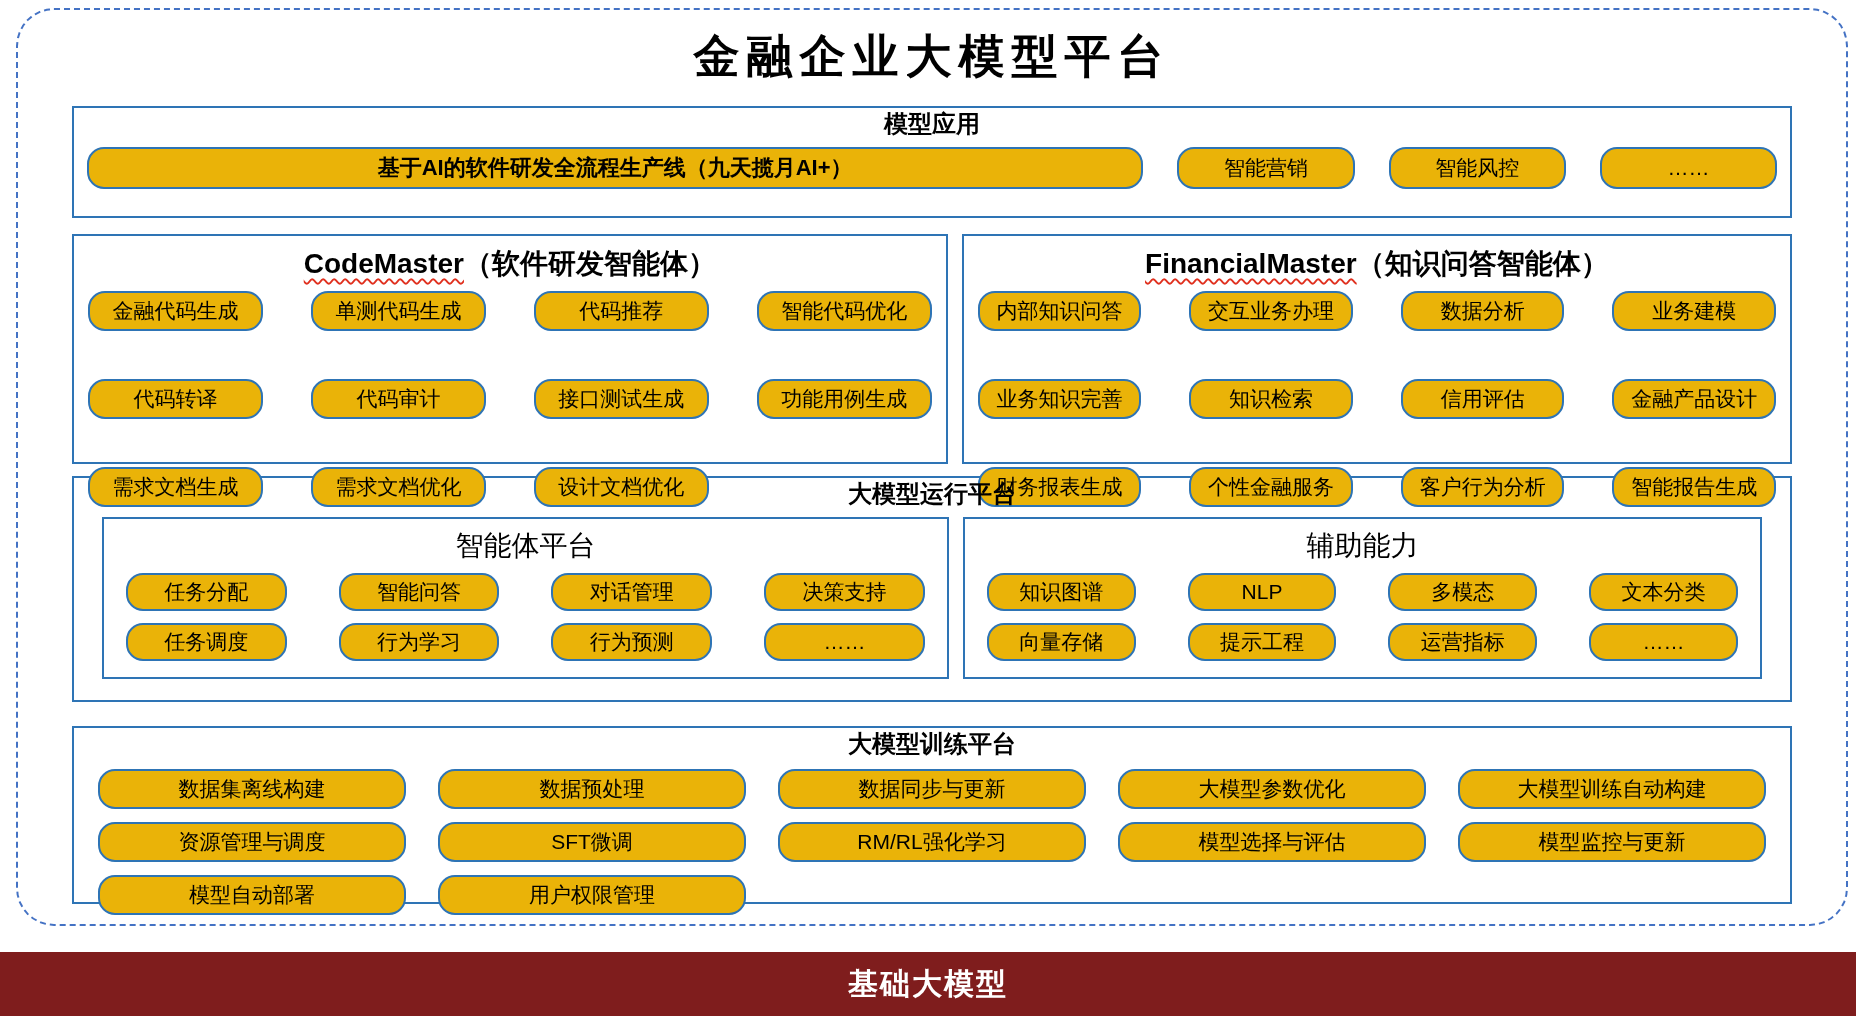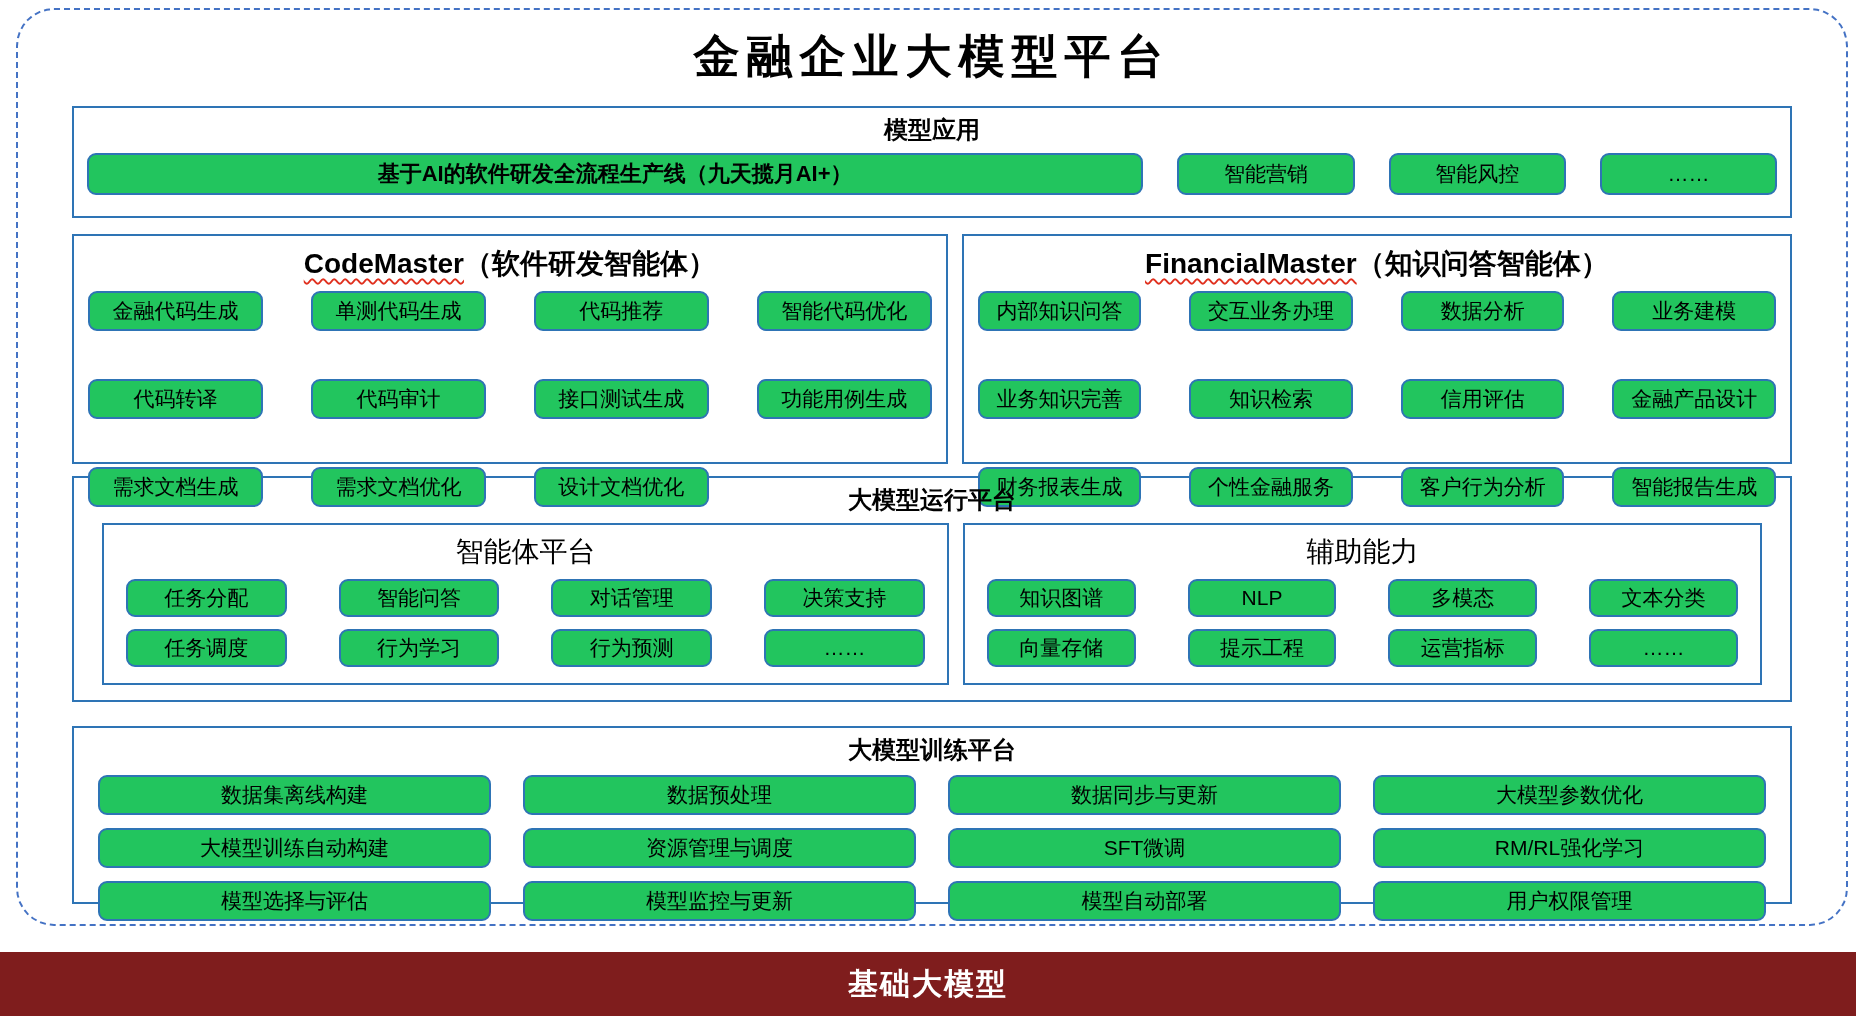--- a/index.html
+++ b/index.html
@@ -14,24 +14,24 @@
   }
   .page-title{
     text-align:center;padding-top:16px;height:84px;box-sizing:border-box;
     font-family:"DejaVu Serif",serif;font-weight:700;font-size:46px;letter-spacing:7px;
   }
   .content{padding:0 54px;}
   .sec{
     border:2px solid #2E74B5;box-sizing:border-box;background:#fff;
   }
   .sec-header{
-    text-align:center;font-weight:700;font-size:24px;line-height:1.3;margin-top:6px;
+    text-align:center;font-weight:700;font-size:24px;line-height:1.3;
   }
   .box{
-    border:2px solid #2E74B5;border-radius:9px;box-sizing:border-box;background:#22c55e;
+    border:2px solid #2E74B5;border-radius:17px;box-sizing:border-box;background:#eab308;
     display:flex;align-items:center;justify-content:center;
     font-size:21px;white-space:nowrap;overflow:hidden;
   }
   
   .sec-app{height:112px;margin-top:12px;}
   .app-row{display:flex;align-items:center;gap:34px;padding:8px 13px 0 13px;}
   .app-wide{flex:0 0 62.5%;height:42px;font-weight:700;font-size:22px;}
   .app-small{flex:1;height:42px;}
   
   .agents-row{display:flex;gap:14px;margin-top:16px;height:230px;}
@@ -54,21 +54,21 @@
   .sub-box.left{flex:1.06;}
   .sub-header{text-align:center;font-size:28px;font-weight:400;margin-top:8px;}
   .sub-grid{
     display:grid;grid-template-columns:repeat(4,1fr);
     column-gap:52px;row-gap:12px;padding:8px 22px 0 22px;
   }
   .sub-grid .box{height:38px;}
   
   .sec-training{height:178px;margin-top:24px;}
   .training-grid{
-    display:grid;grid-template-columns:repeat(4,1fr);
+    display:grid;grid-template-columns:repeat(5,1fr);
     column-gap:32px;row-gap:13px;padding:10px 24px 0 24px;
   }
   .training-grid .box{height:40px;}
   
   .foundation{
     position:absolute;left:0;top:952px;width:1856px;height:64px;
     background:#7f1d1d;color:#fff;display:flex;align-items:center;justify-content:center;
     font-size:30px;font-weight:700;letter-spacing:2px;
   }
 </style>

